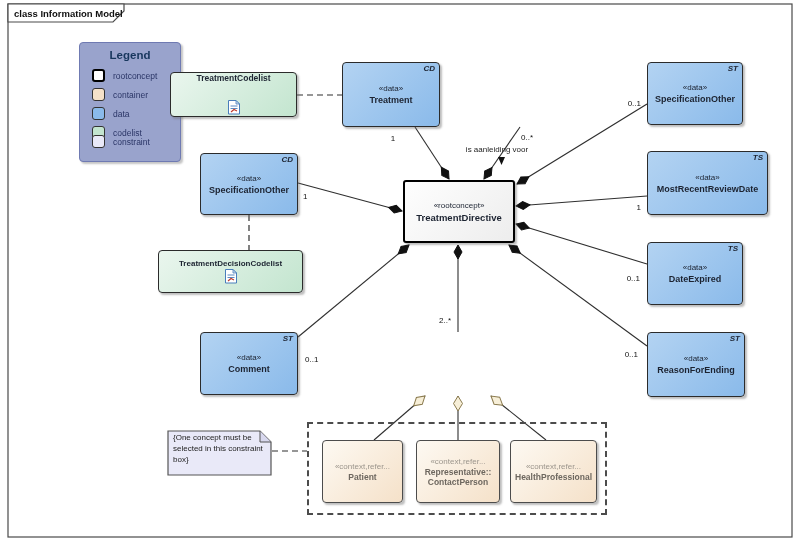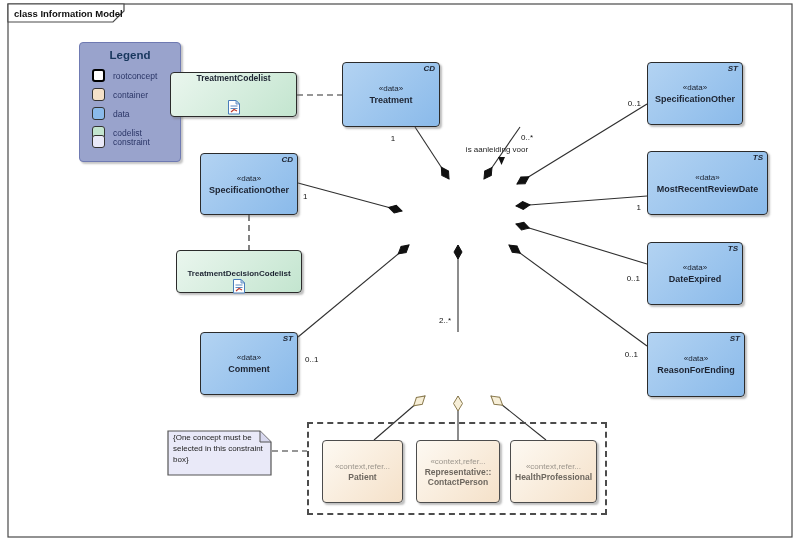--- a/index.html
+++ b/index.html
@@ -123,21 +123,21 @@
     <span class="cname">TreatmentCodelist</span>
     <svg class="doc-icon" width="14" height="17" viewBox="0 0 14 17">
       <path d="M1.5,1.5 h7.5 l3.5,3.5 v10 h-11 z" fill="#fff" stroke="#4a7ebb" stroke-width="1"></path>
       <path d="M9,1.5 l3.5,3.5 h-3.5 z" fill="#cfe0f2" stroke="#4a7ebb" stroke-width="0.8"></path>
       <line x1="3.5" y1="7" x2="10.5" y2="7" stroke="#4a7ebb" stroke-width="0.9"></line>
       <line x1="3.5" y1="9.5" x2="10.5" y2="9.5" stroke="#4a7ebb" stroke-width="0.9"></line>
       <path d="M4,13 l3,-2.5 l3,1.5" fill="none" stroke="#c0392b" stroke-width="1.1"></path>
     </svg>
   </div>
 
-  <div class="node green codelist" style="left:176px;top:250px;width:126px;height:43px;padding:18px 5px">
+  <div class="node green codelist" style="left:158px;top:250px;width:145px;height:43px;padding:8px 5px">
     <span class="cname" style="font-size:8px">TreatmentDecisionCodelist</span>
     <svg class="doc-icon" width="14" height="17" viewBox="0 0 14 17">
       <path d="M1.5,1.5 h7.5 l3.5,3.5 v10 h-11 z" fill="#fff" stroke="#4a7ebb" stroke-width="1"></path>
       <path d="M9,1.5 l3.5,3.5 h-3.5 z" fill="#cfe0f2" stroke="#4a7ebb" stroke-width="0.8"></path>
       <line x1="3.5" y1="7" x2="10.5" y2="7" stroke="#4a7ebb" stroke-width="0.9"></line>
       <line x1="3.5" y1="9.5" x2="10.5" y2="9.5" stroke="#4a7ebb" stroke-width="0.9"></line>
       <path d="M4,13 l3,-2.5 l3,1.5" fill="none" stroke="#c0392b" stroke-width="1.1"></path>
     </svg>
   </div>
 
@@ -177,20 +177,24 @@
     <div class="stereo">«data»</div>
     <div class="nname">ReasonForEnding</div>
   </div>
 
   <div class="node blue" style="left:200px;top:332px;width:98px;height:63px">
     <span class="kind">ST</span>
     <div class="stereo">«data»</div>
     <div class="nname">Comment</div>
   </div>
 
+  <div class="node root" style="left:403px;top:180px;width:112px;height:63px">
+    <div class="stereo">«rootconcept»</div>
+    <div class="nname">TreatmentDirective</div>
+  </div>
 
 
   <div class="selbox"></div>
 
   <div class="node peach ctx" style="left:322px;top:440px;width:81px;height:63px">
     <div class="stereo">«context,refer...</div>
     <div class="nname">Patient</div>
   </div>
 
   <div class="node peach ctx" style="left:416px;top:440px;width:84px;height:63px">

